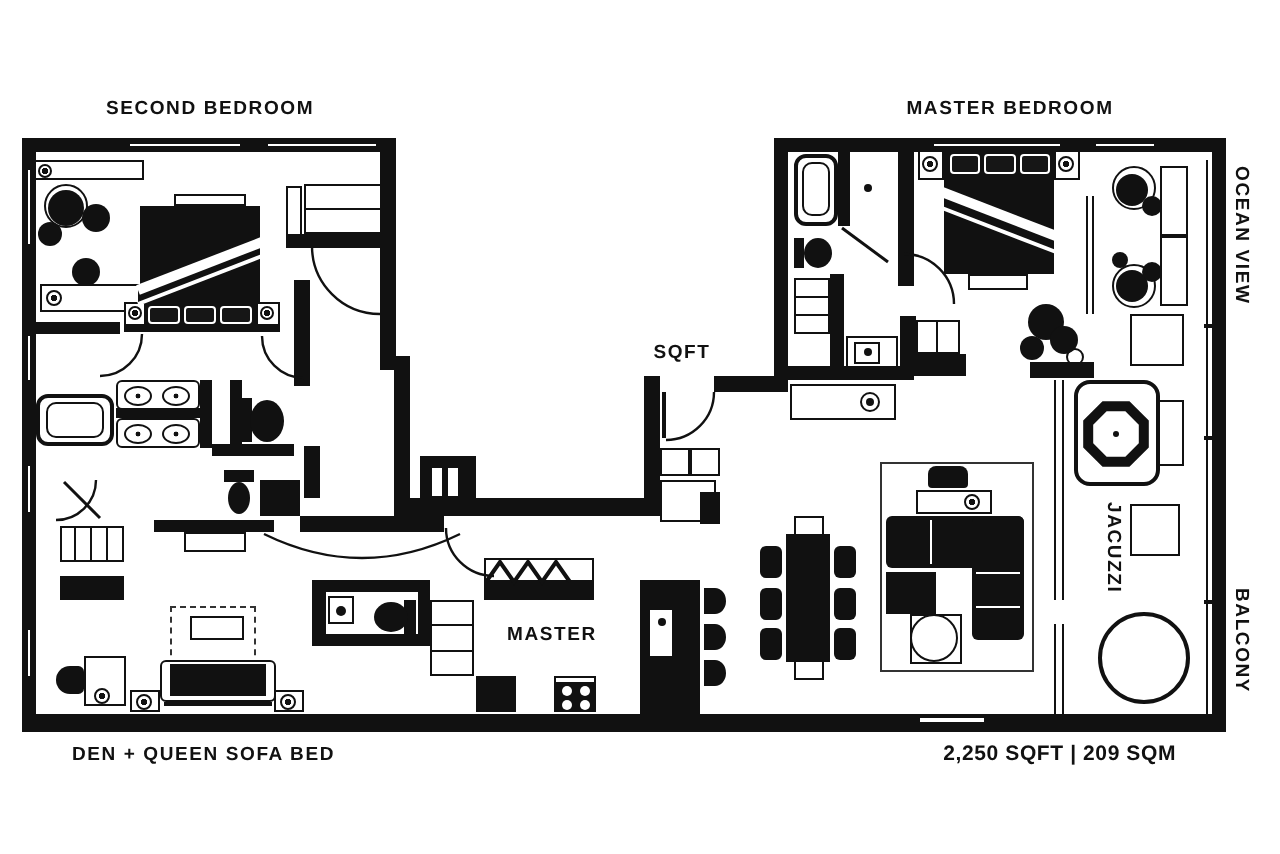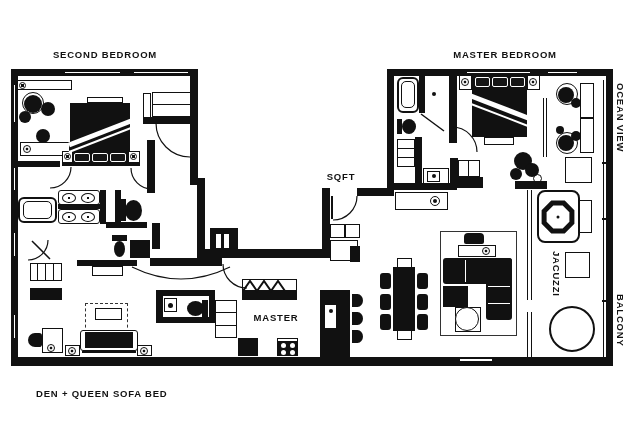--- a/index.html
+++ b/index.html
@@ -29,21 +29,22 @@
 </style>
 </head>
 <body>
 
 <div id="plan">
 
   <div class="lbl ctr" style="left:40px;top:49px;width:130px;">SECOND BEDROOM</div>
   <div class="lbl ctr" style="left:440px;top:49px;width:130px;">MASTER BEDROOM</div>
   <div class="lbl ctr" style="left:316px;top:171px;width:50px;">SQFT</div>
   <div class="lbl ctr" style="left:246px;top:312px;width:60px;">MASTER</div>
-  <div class="lbl" style="left:36px;top:388px;">DEN + QUEEN SOFA BED</div>
+  <div class="lbl" style="left:36px;top:372px;">DEN + QUEEN SOFA BED</div>
+  <div class="lbl area-lbl" style="left:420px;top:371px;width:168px;text-align:right;">2,250 SQFT | 209 SQM</div>
   <div class="lbl vlbl" style="left:615px;top:83px;height:75px;">OCEAN VIEW</div>
   <div class="lbl vlbl" style="left:551px;top:251px;height:50px;">JACUZZI</div>
   <div class="lbl vlbl" style="left:615px;top:294px;height:55px;">BALCONY</div>
 
   <div class="w" style="left:11px;top:69px;width:187px;height:7px;"></div>
   <div class="win" style="left:65px;top:71px;width:55px;height:3px;"></div>
   <div class="win" style="left:134px;top:71px;width:54px;height:3px;"></div>
   <div class="w" style="left:11px;top:69px;width:7px;height:297px;"></div>
   <div class="winv" style="left:13px;top:85px;width:3px;height:37px;"></div>
   <div class="winv" style="left:13px;top:168px;width:3px;height:22px;"></div>

